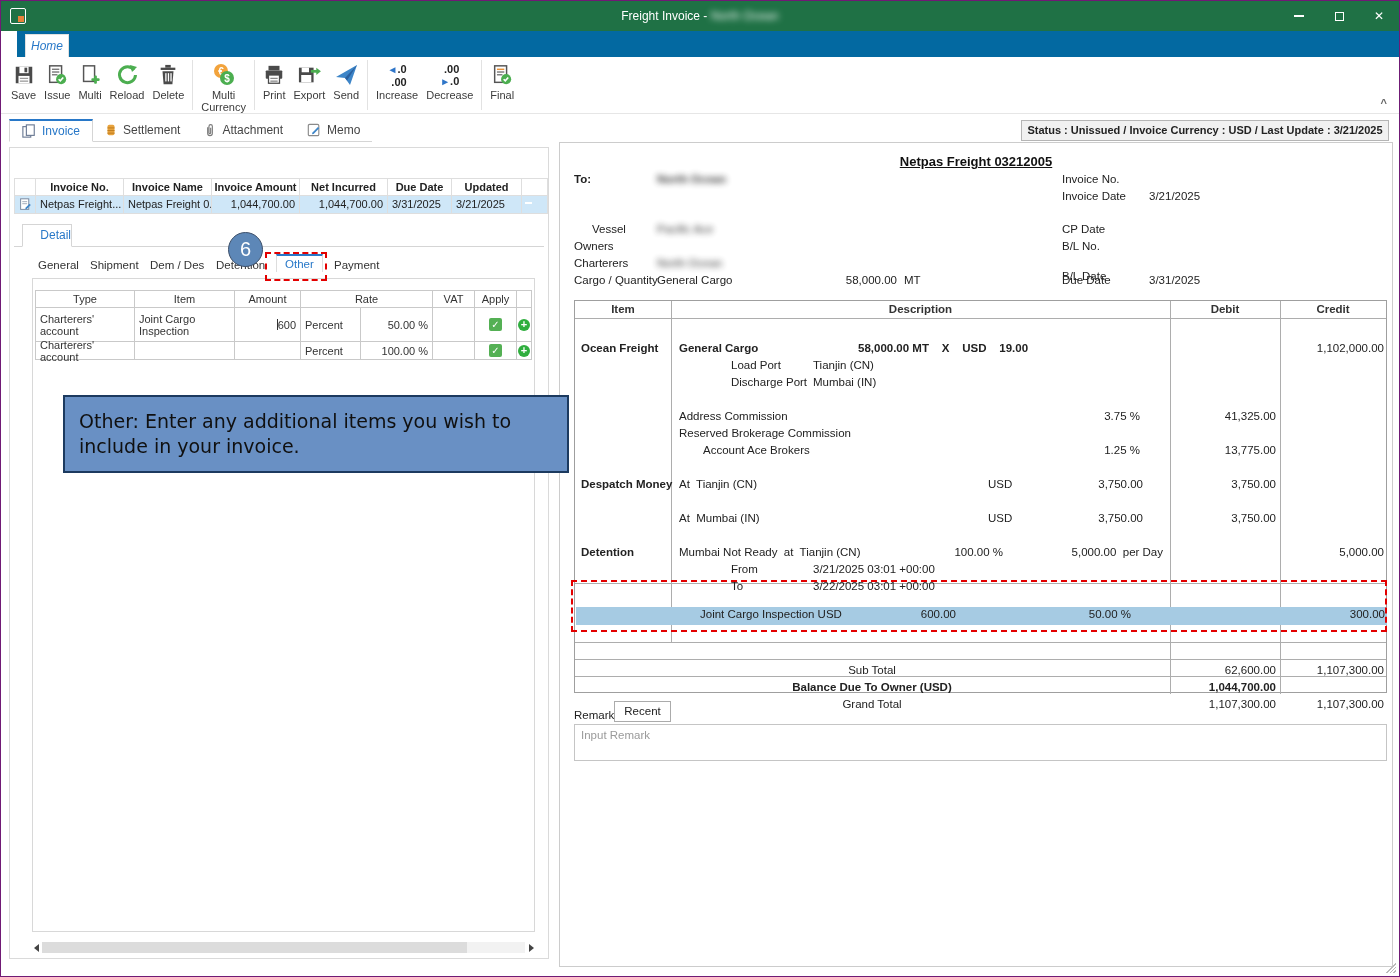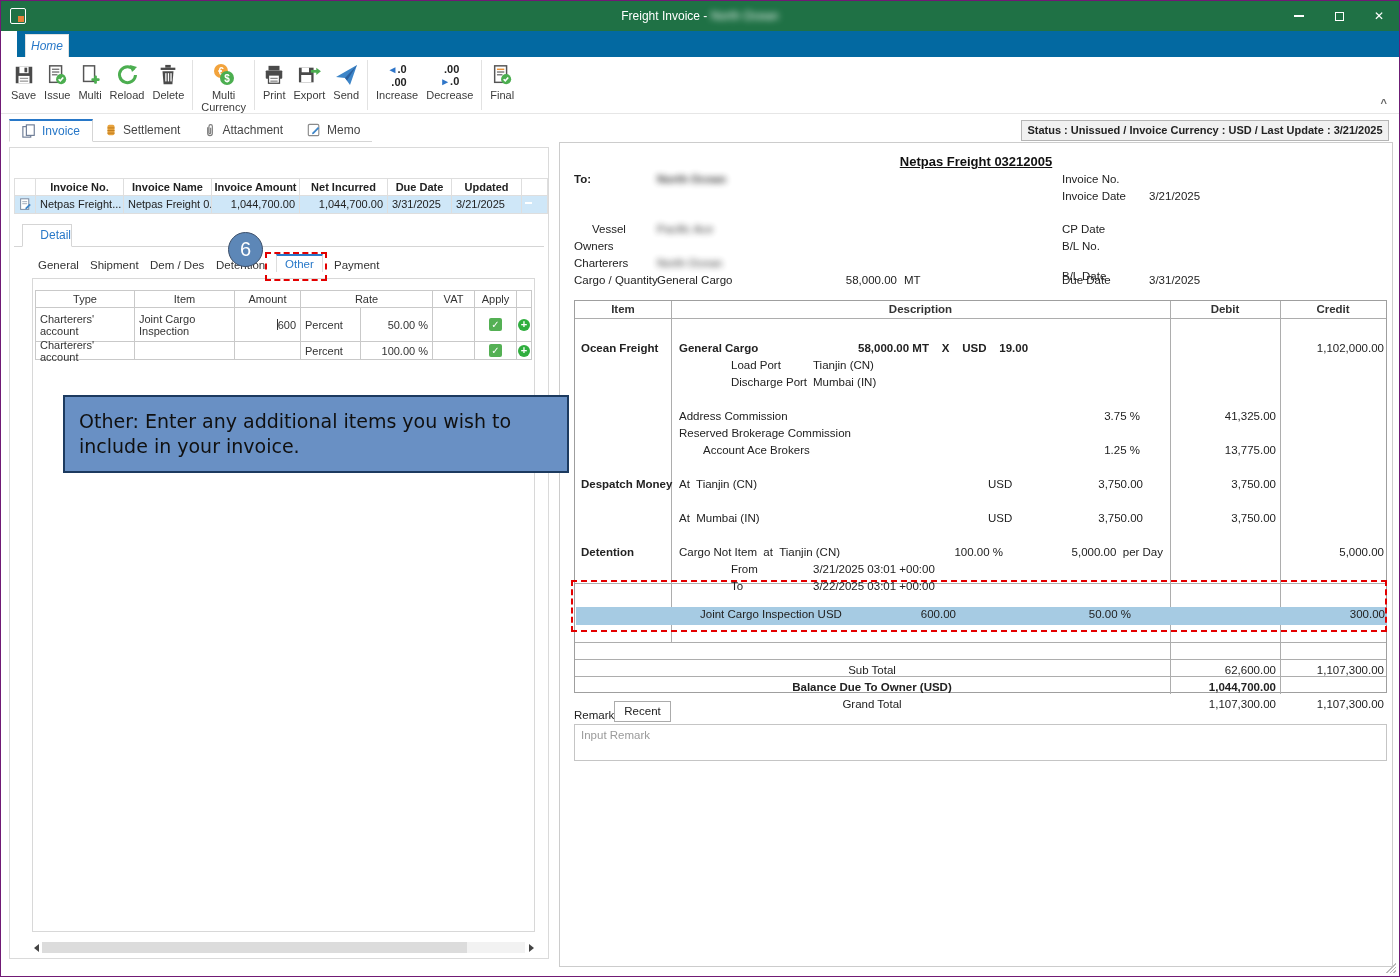--- a/index.html
+++ b/index.html
@@ -498,21 +498,21 @@
       </div>
       <div class="pl" style="top:190px">
         <span class="pre" style="left:104px">At  Mumbai (IN)</span>
         <span style="left:413px">USD</span>
         <span style="left:440px;width:128px;text-align:right">3,750.00</span>
         <span class="debit-val">3,750.00</span>
       </div>
 
       <div class="pl" style="top:224px">
         <span class="bold" style="left:6px;width:88px">Detention</span>
-        <span class="pre" style="left:104px">Cargo Not Item  at  Tianjin (CN)</span>
+        <span class="pre" style="left:104px">Mumbai Not Ready  at  Tianjin (CN)</span>
         <span style="left:300px;width:128px;text-align:right">100.00 %</span>
         <span class="pre" style="left:440px;width:148px;text-align:right">5,000.00  per Day</span>
         <span class="credit-val">5,000.00</span>
       </div>
       <div class="pl" style="top:241px">
         <span style="left:156px">From</span>
         <span style="left:238px">3/21/2025 03:01 +00:00</span>
       </div>
       <div class="pl" style="top:258px">
         <span style="left:156px">To</span>

